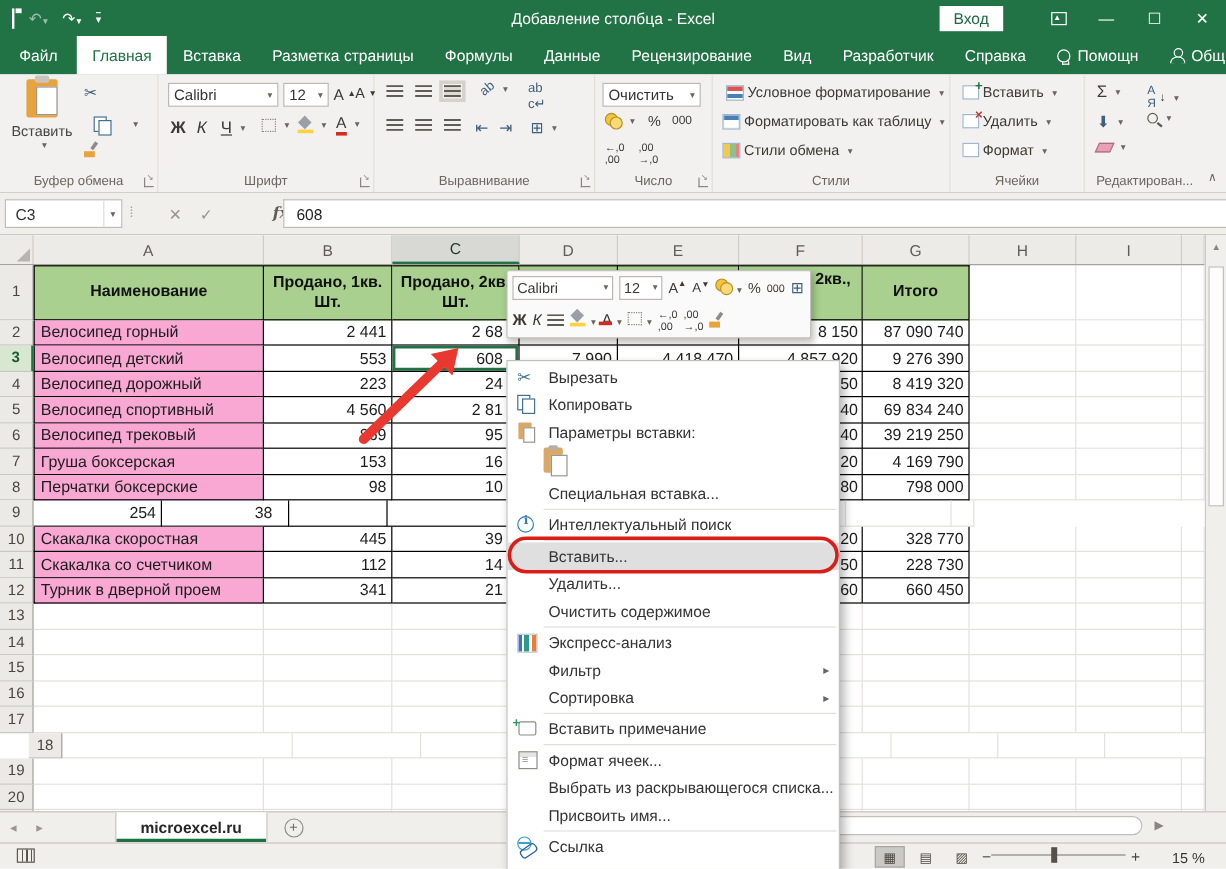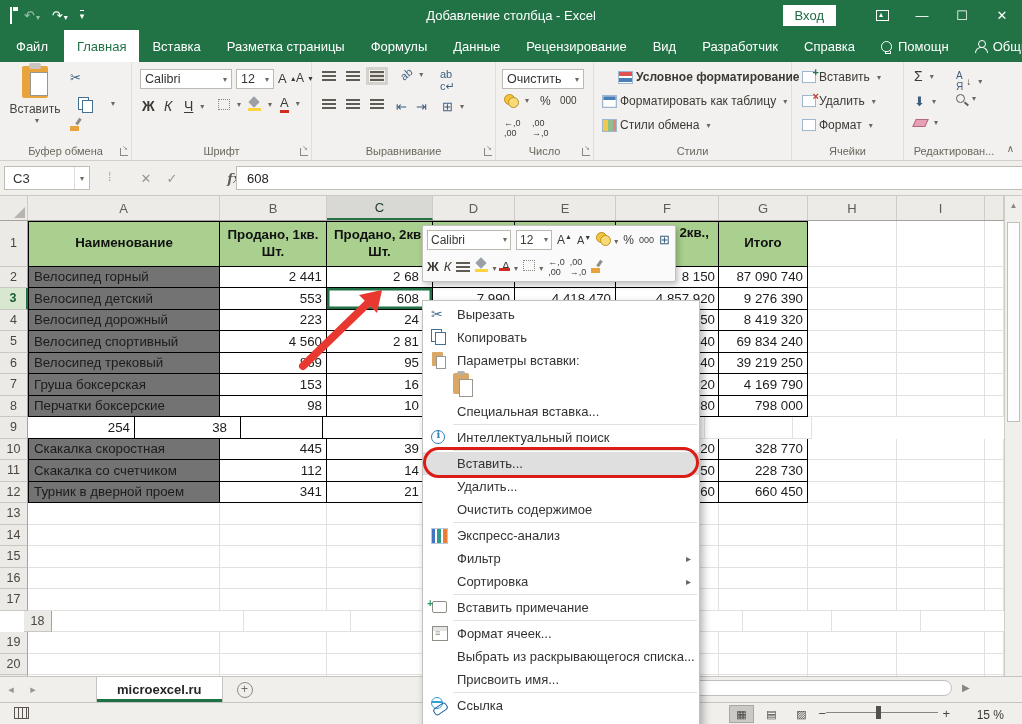--- a/index.html
+++ b/index.html
@@ -67,21 +67,21 @@
   .sticon.cs { background:linear-gradient(90deg,#f2c94c 0 5px,#8fc08a 5px 10px,#e08585 10px); }
   .cellicon { width:14px; height:12px; border:1px solid #9fb8cf; display:inline-block; position:relative; background:#fff; }
   .cellicon span { position:absolute; right:-4px; top:-6px; font-size:11px; font-weight:bold; }
   .magn { width:9px; height:9px; border:1.5px solid #5f5b55; border-radius:50%; position:relative; display:inline-block; }
   .magn:after { content:""; position:absolute; width:5px; height:1.6px; background:#5f5b55; left:7px; top:8px; transform:rotate(40deg); }
   .erase { width:13px; height:8px; background:#e8a0b4; border:1px solid #b06a80; transform:skewX(-25deg); display:inline-block; }
   #rib-collapse { position:absolute; right:8px; bottom:6px; color:#6b675f; font-size:10px; cursor:pointer; }
 
   
   #formulabar { position:absolute; left:0; top:161px; width:100%; height:35px; background:#f1efec; border-bottom:1px solid #cbc8c2; }
-  #namebox { position:absolute; left:4px; top:5px; width:86px; height:24px; background:#fff; border:1px solid #c0bdb7;
+  #namebox { position:absolute; left:4px; top:5px; width:98px; height:24px; background:#fff; border:1px solid #c0bdb7;
              font-size:13px; color:#333; display:flex; align-items:center; padding-left:8px; }
   #namebox .dda { margin-left:auto; padding:0 5px; border-left:1px solid #e0ddd8; height:100%; display:flex; align-items:center; }
   #fb-dots { position:absolute; left:108px; top:9px; color:#a7a39c; font-size:12px; letter-spacing:1px; }
   .fb-btn { position:absolute; top:5px; width:24px; height:24px; display:flex; align-items:center; justify-content:center;
             color:#9a968f; font-size:13px; cursor:pointer; }
   #fb-fx { color:#5f5b55; font-style:italic; font-family:"DejaVu Serif", serif; font-weight:bold; }
   #fb-field { position:absolute; left:236px; top:5px; right:0; height:24px; background:#fff; border:1px solid #c0bdb7; border-right:none;
               font-size:13px; color:#222; display:flex; align-items:center; padding-left:10px; }
 
   
@@ -93,21 +93,21 @@
                      border-right:1px solid #cfccc7; }
   #col-headers .gc.colsel { background:#d8d8d5; border-bottom:2px solid #217346; color:#1f3a2d; }
   #corner { background:#edebe8; }
   #corner:after { content:""; position:absolute; right:2px; bottom:2px; border-left:11px solid transparent; border-bottom:11px solid #b8b5b0; }
   .gut { background:#eceae7; display:flex; align-items:center; justify-content:center; font-size:12.5px; color:#4a463f;
          border-right:1px solid #a5a29c; border-bottom:1px solid #cac7c2; }
   .gut.rowsel { background:#d7e7d0; color:#1d5c36; border-right:2px solid #217346; font-weight:bold; }
   .cell { font-size:13.3px; color:#1c1c1c; display:flex; align-items:center; border-right:1px solid #000; border-bottom:1px solid #000; }
   .cell.first { border-left:1px solid #000; }
   .cell.num { justify-content:flex-end; padding-right:4px; }
-  .cell.name { padding-left:5px; background:#737373; }
+  .cell.name { padding-left:5px; background:#f9a8d4; }
   .cell.fragc { padding-right:13px; }
   .cell.fragf { padding-right:3px; }
   .plain { border-right:1px solid #e3e1dd; border-bottom:1px solid #e3e1dd; }
   #row1 .hdrcell { background:#a9d08e; font-weight:bold; color:#111; text-align:center; display:flex; align-items:center;
                    justify-content:center; font-size:13.3px; line-height:1.25; border-top:1px solid #000; }
   #row1 .plain { border-bottom:1px solid #e3e1dd; }
   .selcell { box-shadow:inset 0 0 0 2.5px #217346; z-index:2; }
   .ffrag { position:absolute; right:9px; top:3px; font-weight:bold; font-size:13.3px; color:#111; }
 
   
@@ -358,21 +358,21 @@
           <span class="tinytxt">←,0<br>,00</span>
         </div>
       <div class="rbtn" style="left:36px;top:56px;">
           <span class="tinytxt">,00<br>→,0</span>
         </div>
       <div class="glabel">Число</div>
       <div class="launcher"></div>
     </div>
 
     <div class="grp" style="left:594px;width:198px;">
-      <div class="rbtn" style="left:24px;top:8px;font-weight:bold;">
+      <div class="rbtn" style="left:11px;top:8px;">
         <span class="sticon cf"></span>
         <span>Условное форматирование</span>
           <span class="dda">▾</span>
         </div>
       <div class="rbtn" style="left:8px;top:32px;">
         <span class="sticon ft"></span>
         <span>Форматировать как таблицу</span>
           <span class="dda">▾</span>
         </div>
       <div class="rbtn" style="left:8px;top:56px;">

